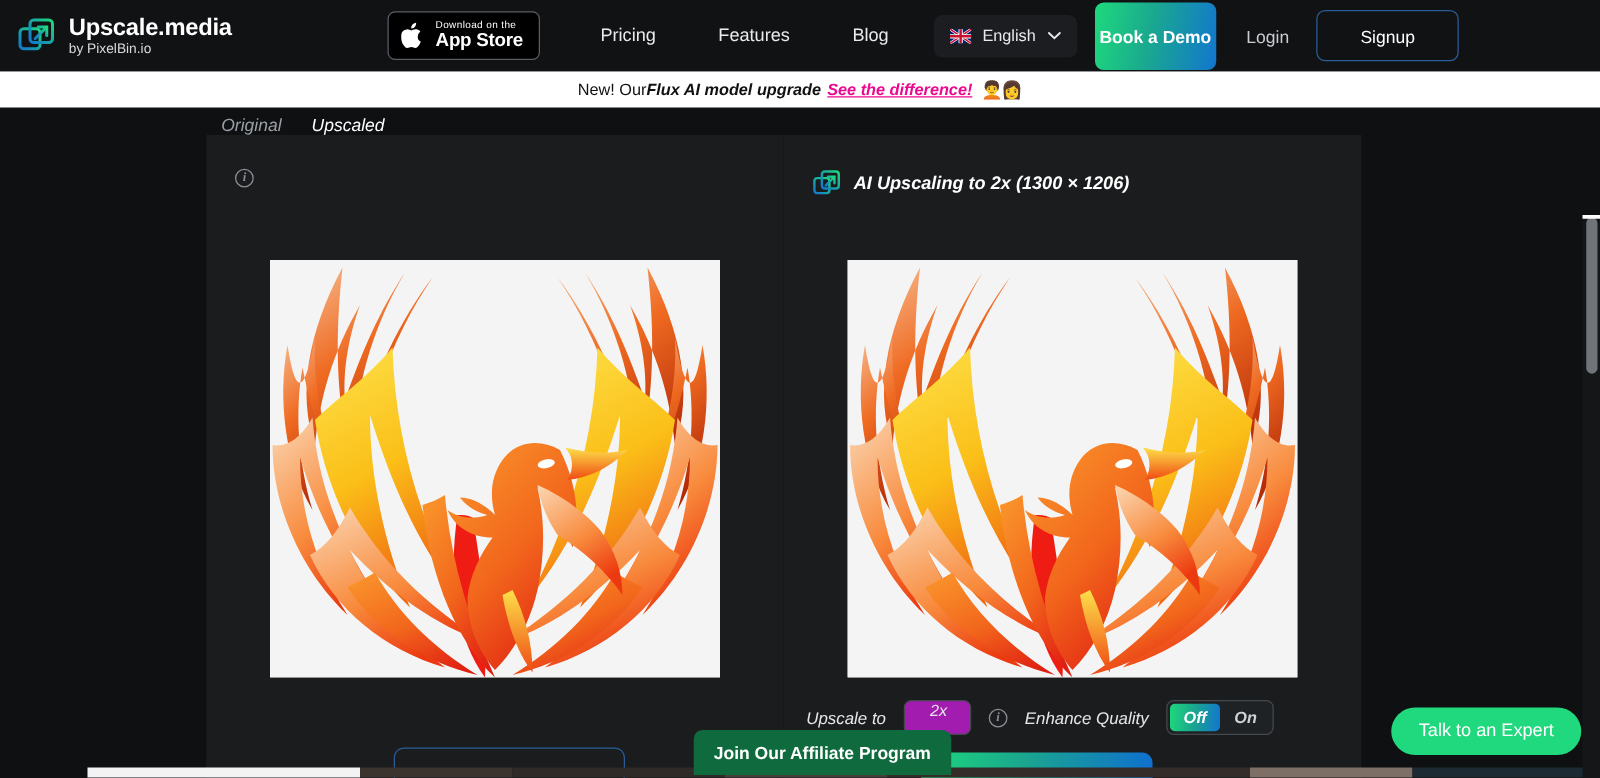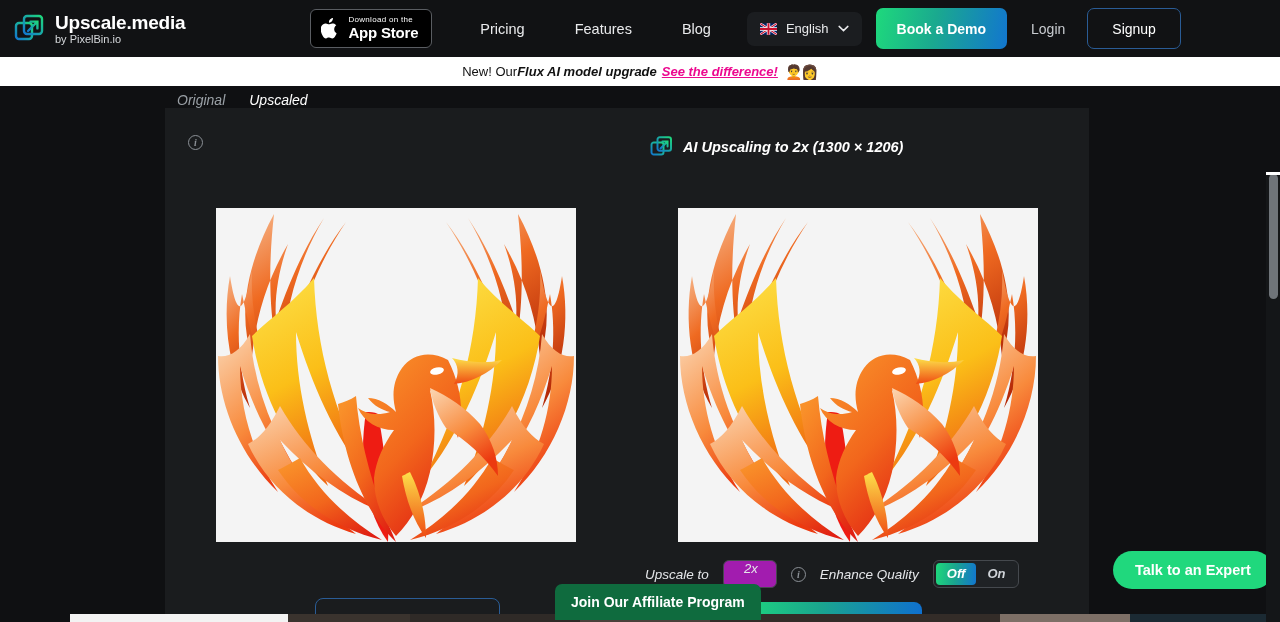--- a/index.html
+++ b/index.html
@@ -49,32 +49,32 @@
   .lang {
     display: flex; align-items: center; gap: 9px;
     background: #1b1d20; border-radius: 7px;
     height: 34px; padding: 0 13px; margin-left: 11px; cursor: pointer;
   }
   .flag { width: 17px; height: 12px; border-radius: 1px; display: block; }
   .lang-label { font-size: 13px; color: #e9eaec; }
   .chev { width: 11px; height: 7px; }
 
   .btn-demo {
-    margin-left: 14px; height: 41px; padding: 0 21px;
+    margin-left: 14px; height: 54px; padding: 0 4px;
     border-radius: 7px; border: none; cursor: pointer;
     background: linear-gradient(100deg, #1ed97c 0%, #1aa98f 45%, #1276cf 100%);
     color: #fff; font-size: 14px; font-weight: 700;
     display: flex; align-items: center;
   }
   .btn-login {
     margin-left: 14px; color: #c9ccd1; font-size: 14px; cursor: pointer;
     padding: 0 10px;
   }
   .btn-signup {
-    margin-left: 12px; margin-right: 18px; height: 41px; padding: 0 24px;
+    margin-left: 12px; margin-right: 18px; height: 41px; padding: 0 34px;
     border-radius: 7px; border: 1px solid #2a5c96; background: transparent;
     color: #ffffff; font-size: 14px; cursor: pointer;
     display: flex; align-items: center;
   }
 
   
   .announce {
     position: absolute; top: 57px; left: 0;
     width: 1280px; height: 29px;
     background: #ffffff;
@@ -193,24 +193,24 @@
 
   
   .affiliate {
     position: absolute; left: 555px; top: 584px;
     background: #0f6b3e; color: #fff;
     border-radius: 7px 7px 0 0;
     padding: 10px 16px; font-size: 14px; font-weight: 600;
     cursor: pointer; z-index: 30;
   }
   .expert {
-    position: absolute; left: 1113px; top: 551px;
+    position: absolute; left: 1113px; top: 566px;
     background: #20d87d; color: #ffffff;
     border-radius: 22px; padding: 11px 22px;
-    font-size: 14.5px; font-weight: 700; cursor: pointer; z-index: 30;
+    font-size: 14.5px; font-weight: 400; cursor: pointer; z-index: 30;
   }
 
   
   .strip {
     position: absolute; left: 0; bottom: 0; width: 1280px; height: 8px;
     display: flex; z-index: 20;
   }
   .strip .s1 { width: 70px; background: #0f1012; }
   .strip .s2 { width: 218px; background: #f3f3f3; }
   .strip .s3 { width: 122px; background: #3a332e; }

